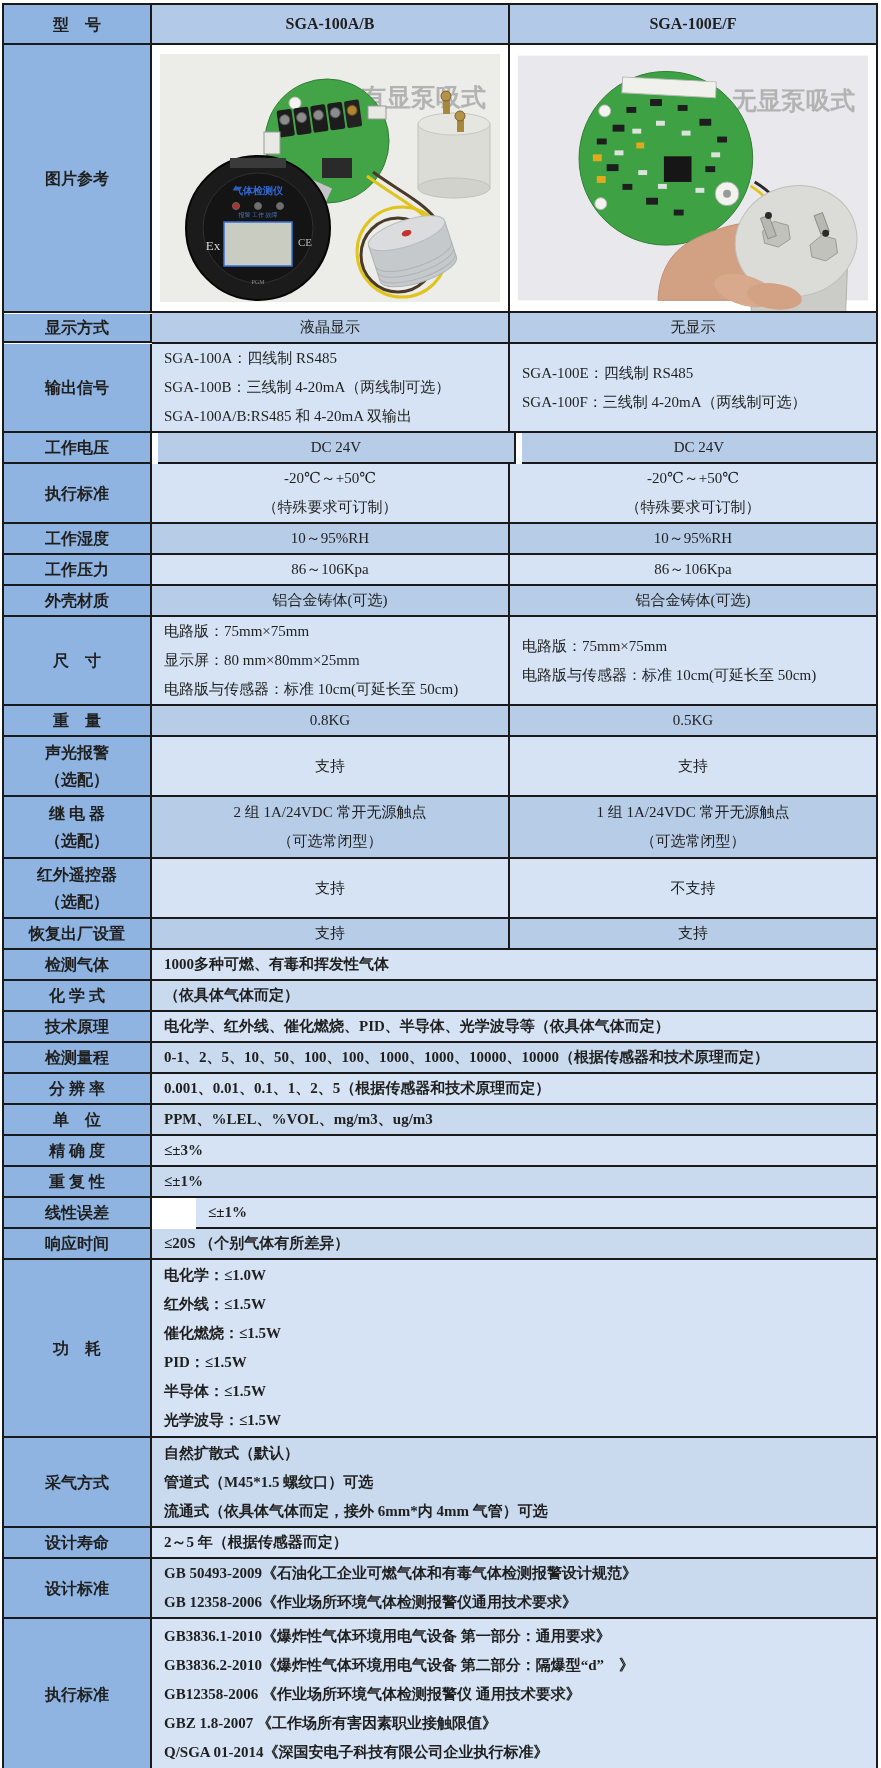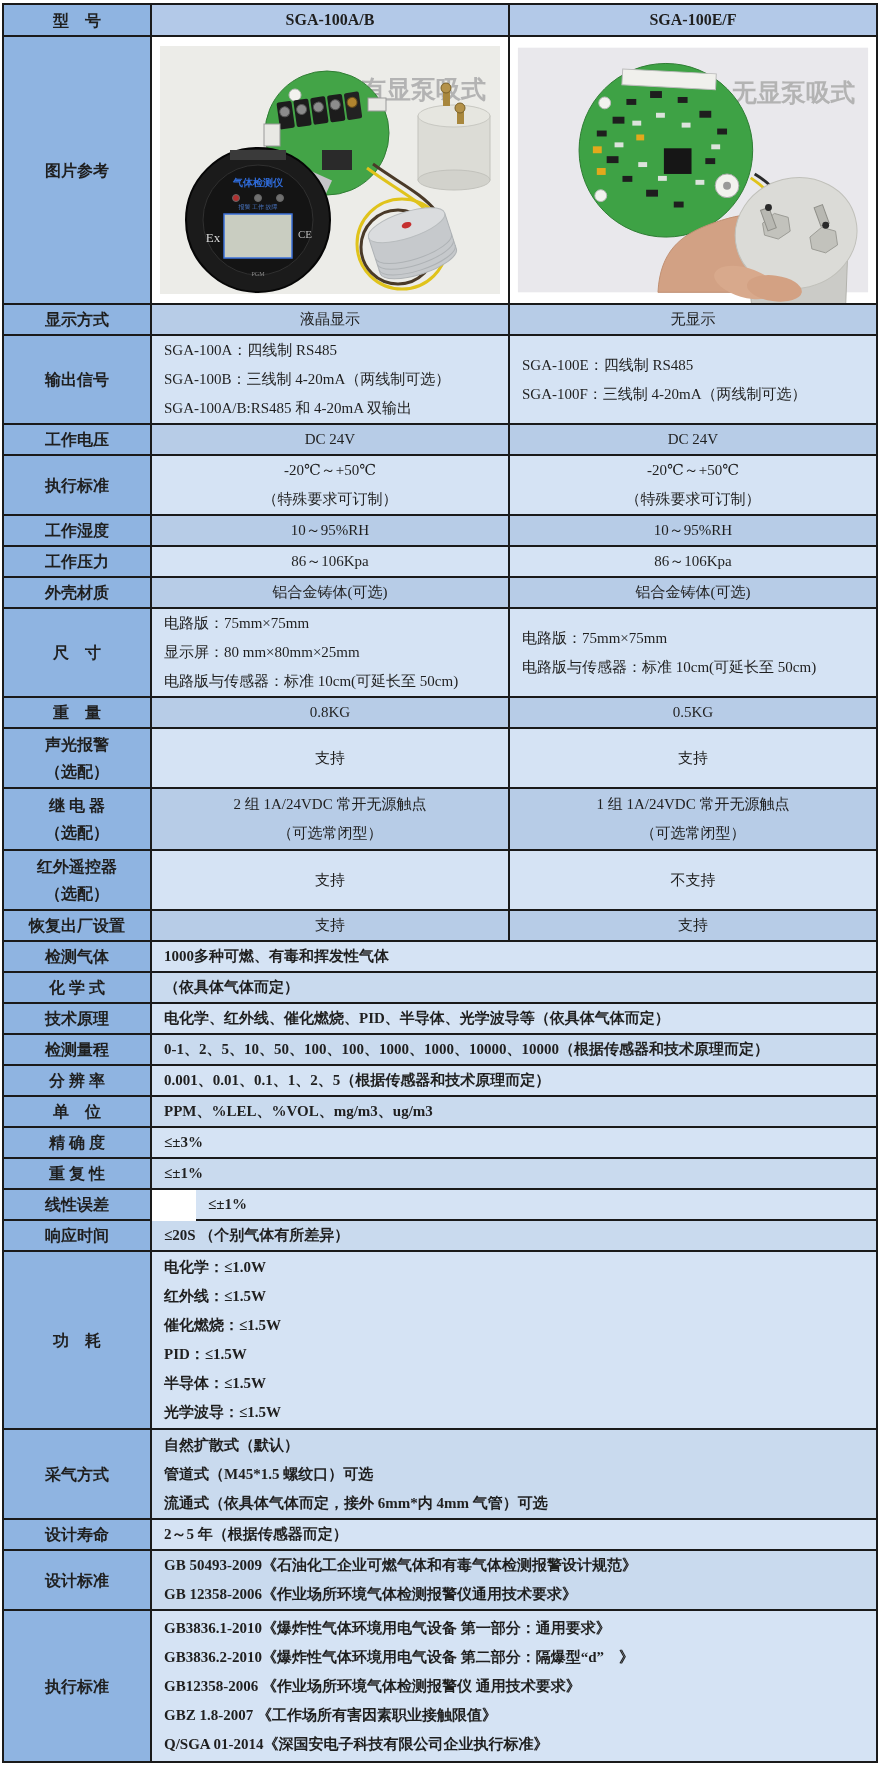--- a/index.html
+++ b/index.html
@@ -21,21 +21,21 @@
   .w-span{flex:1 1 auto;font-weight:bold;}
   .val{font-size:15px;text-align:center;}
   .val .ln{line-height:29px;}
   .val.left{text-align:left;padding-left:12px;padding-right:6px;}
   .shade-m{background:var(--row-medium-bg);}
   .shade-l{background:var(--row-light-bg);}
   .shade-m2{background:var(--row-medium2-bg);}
   .hdr{background:var(--header-value-bg);font-weight:bold;font-size:16px;text-align:center;}
   .imgcell{background:#FFFFFF;padding:0;}
   .imgcell svg{display:block;width:100%;height:100%;}
-  .r-header{height:32px;}
+  .r-header{height:40px;}
   .r-images{height:268px;}
 </style>
 </head>
 <body>
 
 <div class="page">
   <div class="tbl">
 
     <div class="row r-header">
       <div class="cell lbl">
@@ -191,42 +191,42 @@
               <circle cx="30" cy="-8" r="3.5" fill="#2A2A2A"></circle>
             </g>
           </g>
           <ellipse cx="238" cy="246" rx="32" ry="15" fill="#D8A98C" transform="rotate(16 238 246)"></ellipse>
           <ellipse cx="268" cy="252" rx="28" ry="13" fill="#D3A183" transform="rotate(8 268 252)"></ellipse>
         </svg>
       </div>
     </div>
 
     <div id="rows">
-        <div class="row" style="min-height: 31px;">
+        <div class="row" style="min-height: 31px; align-items: center;">
           <div class="cell lbl">显示方式</div>
           <div class="cell val w-mid shade-m">
             <div class="ln">液晶显示</div>
           </div>
           <div class="cell val w-right shade-m">
             <div class="ln">无显示</div>
           </div>
         </div>
         <div class="row" style="min-height: 88px;">
           <div class="cell lbl">输出信号</div>
           <div class="cell val w-mid shade-l left">
             <div class="ln">SGA-100A：四线制 RS485</div>
             <div class="ln">SGA-100B：三线制 4-20mA（两线制可选）</div>
             <div class="ln">SGA-100A/B:RS485 和 4-20mA 双输出</div>
           </div>
           <div class="cell val w-right shade-l left">
             <div class="ln">SGA-100E：四线制 RS485</div>
             <div class="ln">SGA-100F：三线制 4-20mA（两线制可选）</div>
           </div>
         </div>
-        <div class="row" style="min-height: 31px;">
+        <div class="row" style="min-height: 31px; gap: 6px;">
           <div class="cell lbl">工作电压</div>
           <div class="cell val w-mid shade-m">
             <div class="ln">DC 24V</div>
           </div>
           <div class="cell val w-right shade-m">
             <div class="ln">DC 24V</div>
           </div>
         </div>
         <div class="row" style="min-height: 60px;">
           <div class="cell lbl">执行标准</div>

